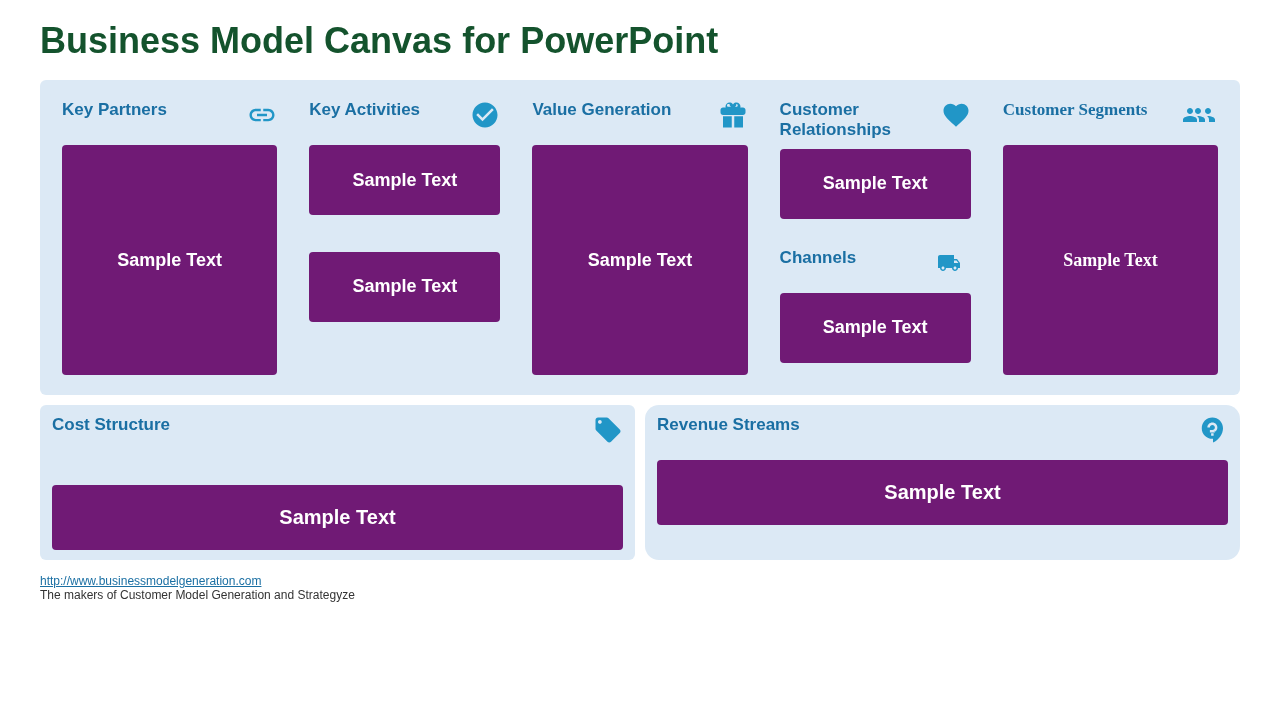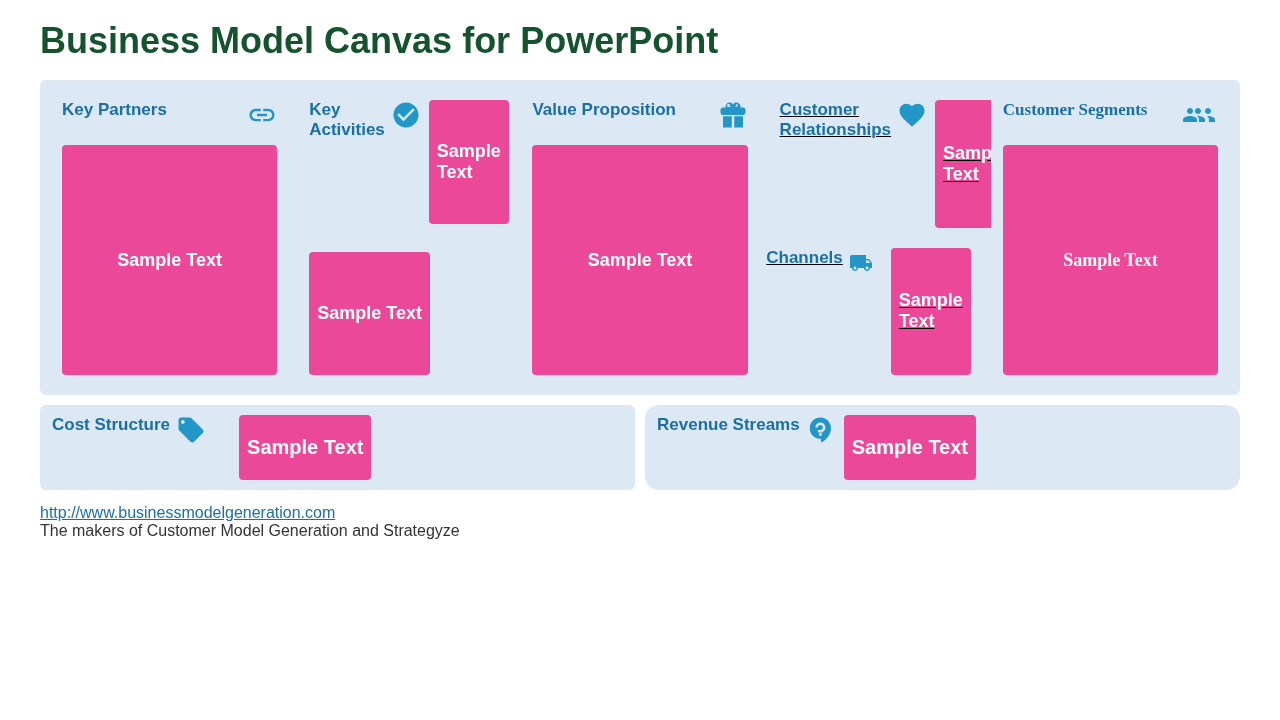--- a/index.html
+++ b/index.html
@@ -27,41 +27,42 @@
       gap: 8px;
       background: #dce9f5;
       border-radius: 6px;
       padding: 10px;
     }
     .cell {
       background: #dce9f5;
       border-radius: 6px;
       padding: 10px 12px;
       display: flex;
+      flex-direction: column;
       gap: 8px;
     }
     .cell-header {
       display: flex;
       justify-content: space-between;
       align-items: flex-start;
     }
     .cell-title {
       font-size: 17px;
       font-weight: 700;
       color: #1a6fa3;
       line-height: 1.2;
     }
     .cell-icon {
       font-size: 26px;
       color: #2196c7;
       flex-shrink: 0;
       margin-left: 6px;
     }
     .sample-box {
-      background: #ec4899;
+      background: #701a75;
       border-radius: 4px;
       display: flex;
       align-items: center;
       justify-content: center;
       color: #ffffff;
       font-size: 18px;
       font-weight: 600;
       padding: 12px 8px;
     }
 
@@ -104,24 +105,23 @@
       flex: 1;
       min-height: 220px;
     }
 
     
     .cell-cr-group {
       flex: 1.2;
       display: flex;
       flex-direction: column;
       min-width: 160px;
-      text-decoration: underline;
     }
     .cell-cr { flex: 1; }
-    .cell-channels { flex: 1; justify-content: flex-end; }
+    .cell-channels { flex: 1; }
     .cell-cr .sample-box,
     .cell-channels .sample-box {
       min-height: 60px;
       padding: 18px 8px;
     }
 
     
     .cell-segments {
       flex: 1.2;
       min-width: 160px;
@@ -162,21 +162,21 @@
     .cell-value,
     .cell-segments {
       display: flex;
       flex-direction: column;
       text-align: right;
     }
 
     
     .footer {
       margin-top: 14px;
-      font-size: 16px;
+      font-size: 12px;
       color: #333;
     }
     .footer a {
       color: #1a6fa3;
       text-decoration: underline;
     }
     .footer .bold { font-weight: 700; }
   </style>
 </head>
 <body>
@@ -213,21 +213,21 @@
         <div class="sample-box" style="min-height:70px;">Sample Text</div>
       </div>
 
       <div class="cell cell-resources">
         <div class="sample-box" style="min-height:70px;">Sample Text</div>
       </div>
     </div>
 
     <div class="cell cell-value">
       <div class="cell-header">
-        <span class="cell-title">Value Proposition</span>
+        <span class="cell-title">Value Generation</span>
         <span class="cell-icon">
           <svg width="30" height="30" viewBox="0 0 24 24" fill="#2196c7">
             <path d="M20 6h-2.18c.07-.24.18-.47.18-.73C18 3.48 16.52 2 14.73 2c-.98 0-1.77.41-2.35 1.04L12 3.5l-.38-.46C11.04 2.41 10.25 2 9.27 2 7.48 2 6 3.48 6 5.27c0 .26.11.49.18.73H4c-1.1 0-2 .9-2 2v2c0 1.1.9 2 2 2h16c1.1 0 2-.9 2-2V8c0-1.1-.9-2-2-2zm-5.27-2.73c.58 0 1.04.46 1.04 1.05 0 .57-.46 1.03-1.04 1.03H13.5c.03-.02.62-.55.92-.85.3-.3.28-1.23.31-1.23zm-5.46 0s.01.93.31 1.23c.3.3.89.83.92.85H8.23C7.65 5.35 7.19 4.89 7.19 4.32c0-.59.46-1.05 1.08-1.05zM4 13h7v9H4v-9zm9 9v-9h7v9h-7z"></path>
           </svg>
         </span>
       </div>
       <div class="sample-box" style="flex:1; min-height:230px;">Sample Text</div>
     </div>
 
     <div class="cell-cr-group">

